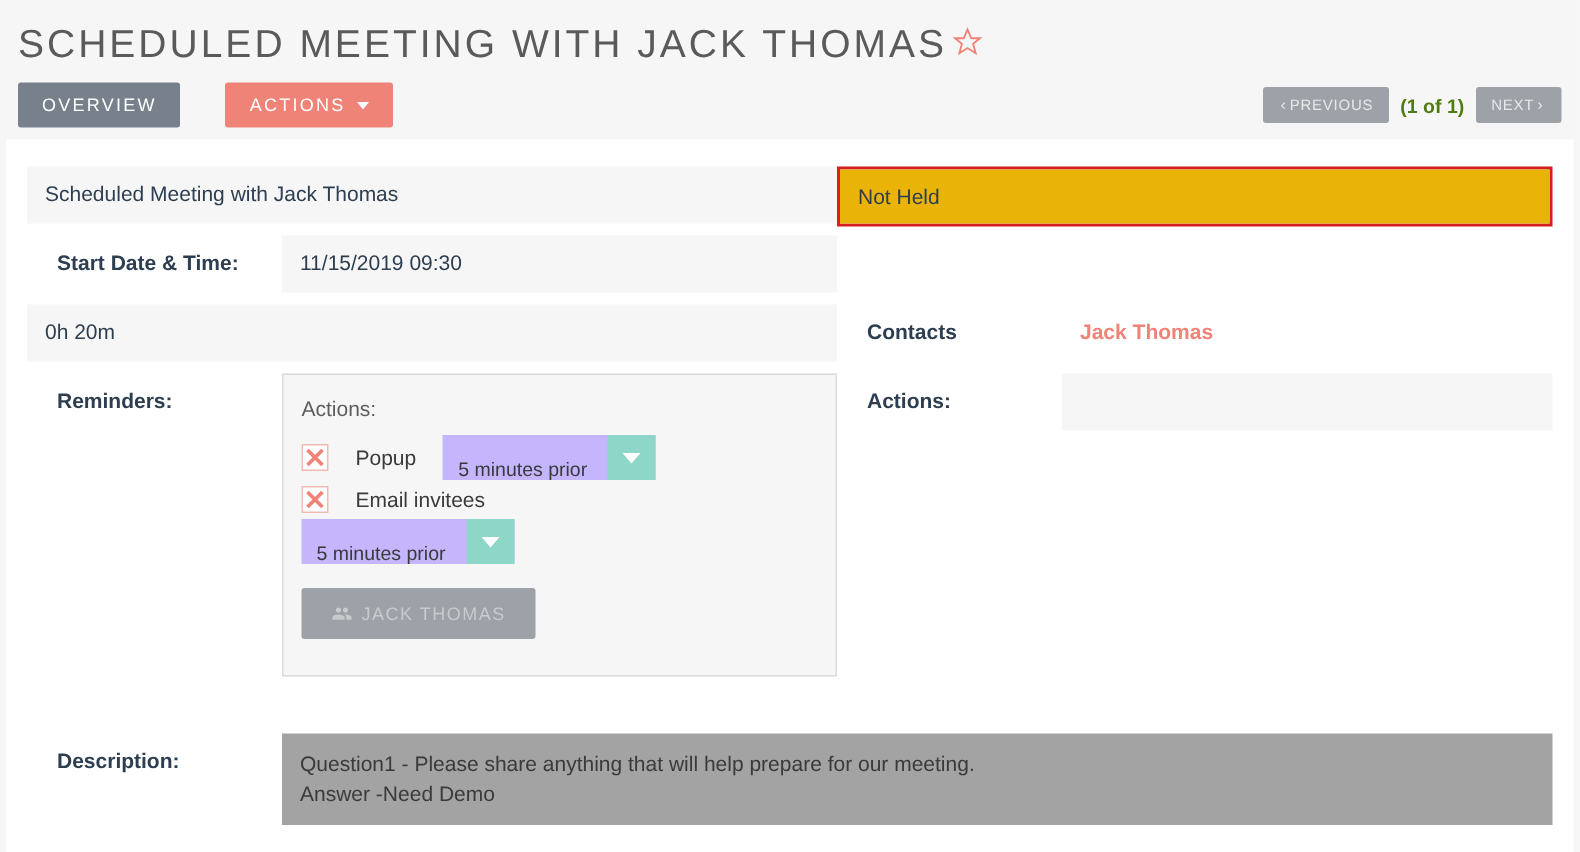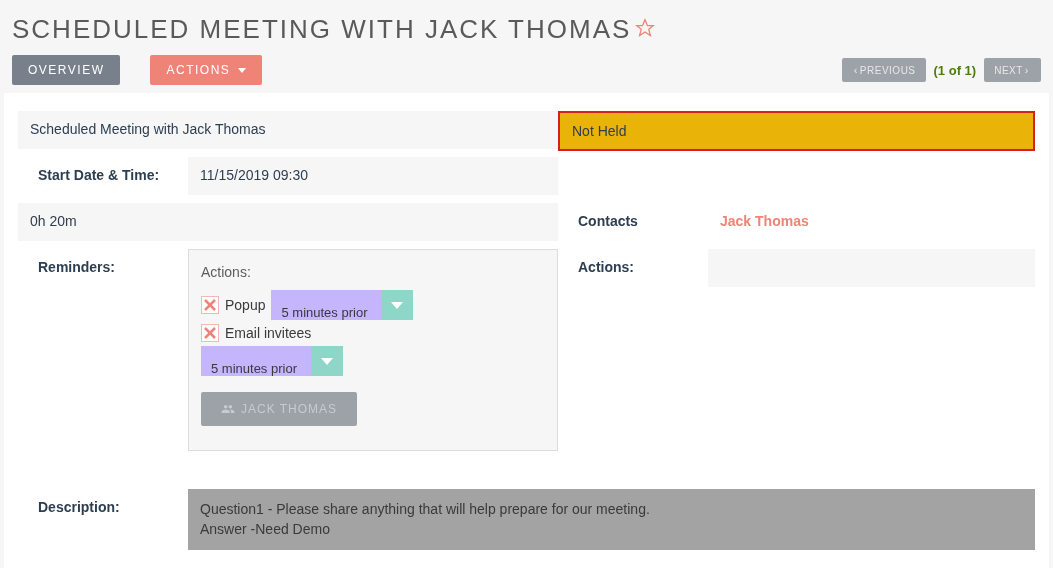--- a/index.html
+++ b/index.html
@@ -171,21 +171,21 @@
       padding: 14px 12px 24px 12px;
       margin-top: 0;
     }
     .reminders-title {
       color: #5d5d5d;
       margin-bottom: 10px;
     }
     .reminder-line {
       display: flex;
       align-items: center;
-      gap: 6px;
+      gap: 18px;
       margin-bottom: 4px;
       flex-wrap: wrap;
     }
     .checkbox-x {
       width: 18px;
       height: 18px;
       border: 1px solid #f2b9b2;
       display: inline-flex;
       align-items: center;
       justify-content: center;

